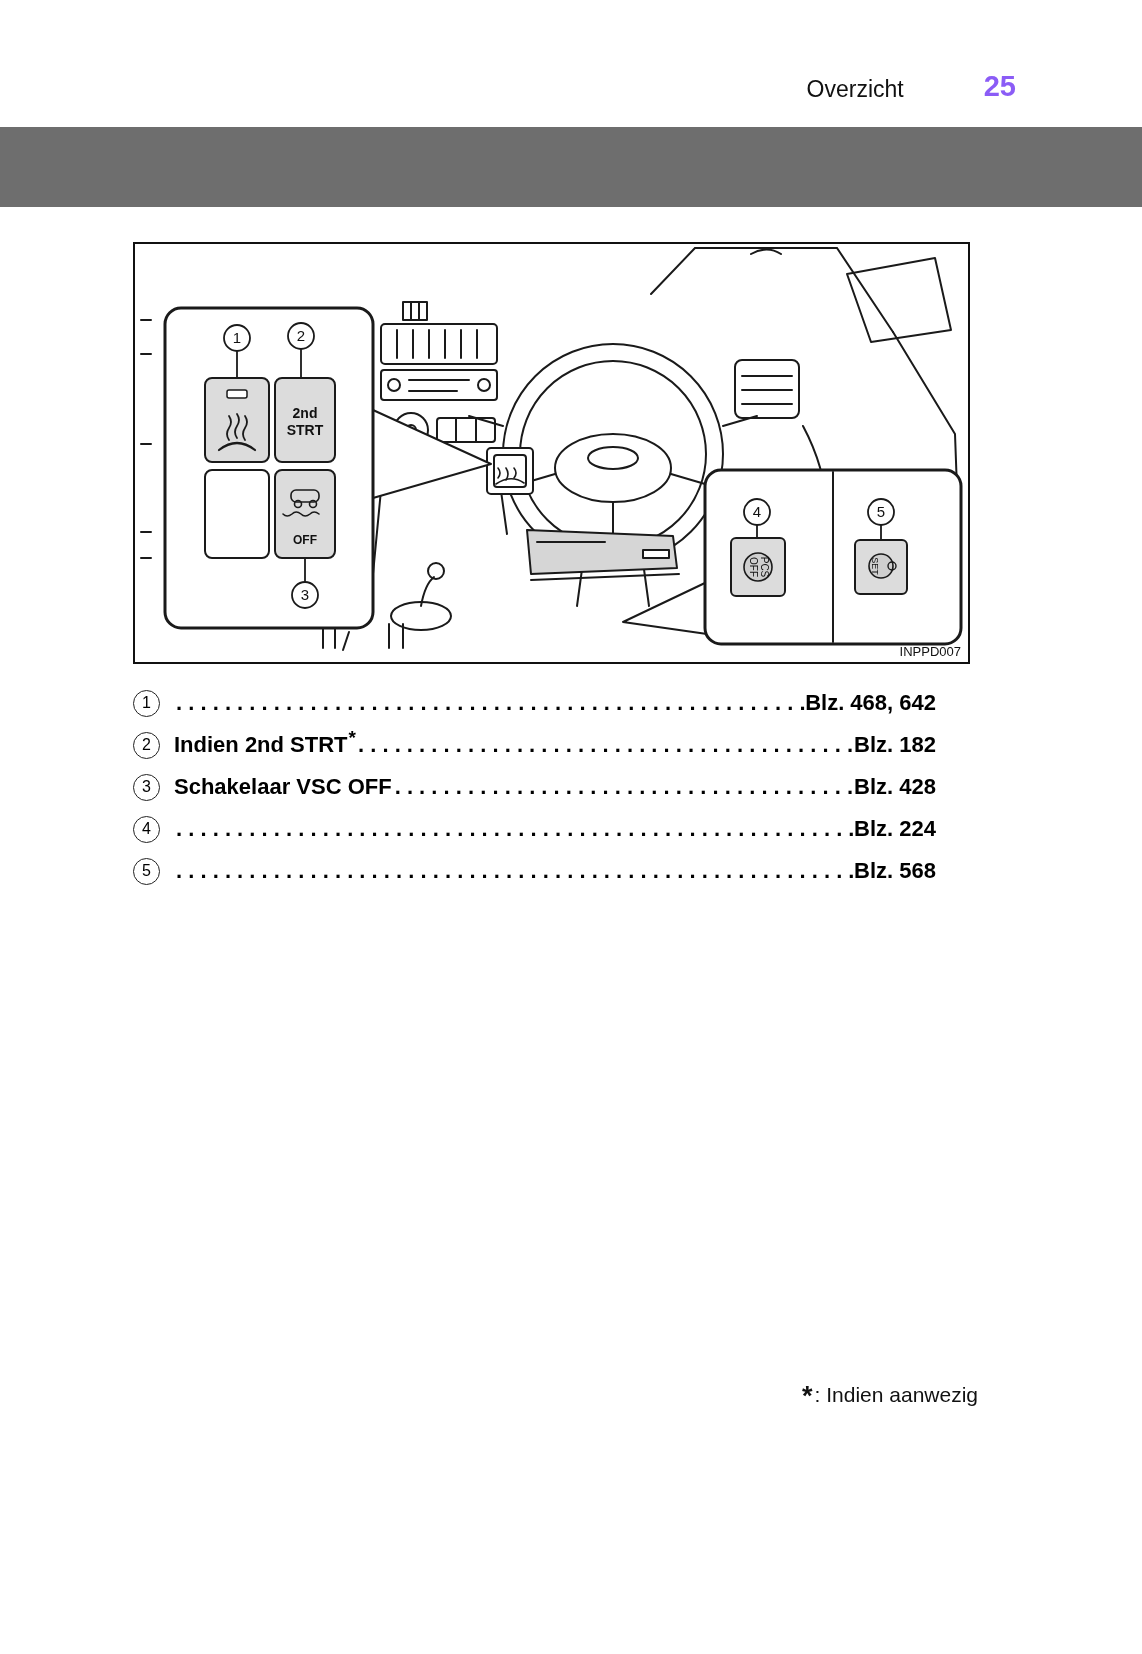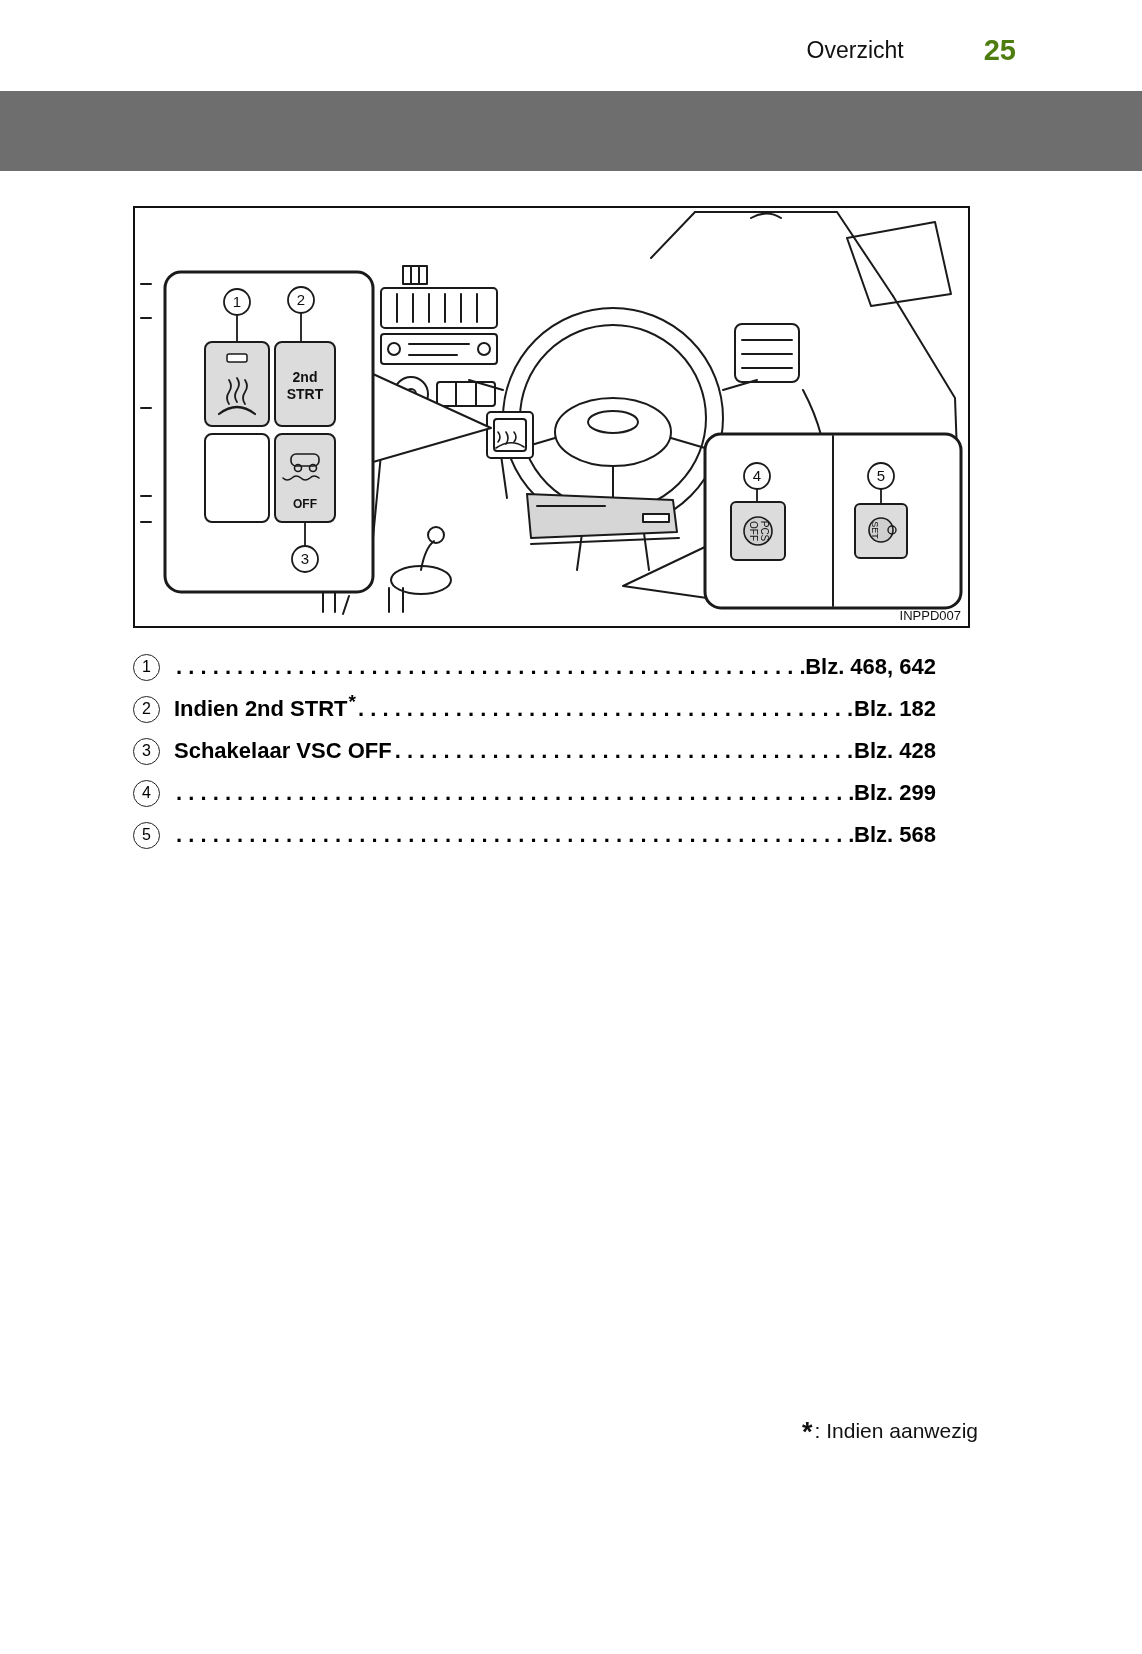--- a/index.html
+++ b/index.html
@@ -3,25 +3,25 @@
 <meta charset="utf-8">
 <style>
   html, body { margin: 0; padding: 0; }
   body {
     width: 1142px; height: 1654px;
     background: #ffffff; color: #000;
     font-family: "Liberation Sans", sans-serif;
     position: relative; overflow: hidden;
   }
   .header {
-    display: flex; justify-content: flex-end; align-items: center;
+    display: flex; justify-content: flex-end; align-items: flex-end;
     gap: 80px; padding: 34px 126px 0 0;
   }
   .section-title { font-size: 23px; color: #111; }
-  .page-number { font-size: 29px; font-weight: bold; color: #4d7c0f; }
+  .page-number { font-size: 29px; font-weight: bold; color: #8b5cf6; margin-top: 36px; }
   .band { height: 80px; background: #6e6e6e; margin-top: 24px; }
   .figure-box {
     margin: 35px 0 0 133px; width: 833px;
     border: 2px solid #111; background: #fff;
   }
   .figure-box svg { display: block; }
   svg text {
     stroke: none; fill: #111;
     font-family: "Liberation Sans", sans-serif;
   }
@@ -41,21 +41,21 @@
   .ast {
     font-weight: bold; font-size: 19px;
     position: relative; top: -8px; margin-left: 1px;
   }
   .dots {
     flex: 1 1 auto; overflow: hidden; white-space: pre;
     font-weight: bold; font-size: 22px; padding: 0 2px;
   }
   .ref { flex: 0 0 auto; font-weight: bold; font-size: 22px; white-space: nowrap; }
   .footnote {
-    position: absolute; top: 1414px; right: 164px;
+    position: absolute; top: 1378px; right: 164px;
     font-size: 21px; color: #111;
   }
   .footnote .sym {
     font-weight: bold; font-size: 27px;
     position: relative; top: 3px; margin-right: 2px;
   }
 </style>
 </head>
 <body>
 
@@ -230,21 +230,21 @@
     </li>
     <li class="legend-item">
       <span class="circ">3</span>
       <span class="lbl"><span>Schakelaar VSC OFF</span><span class="ast"></span></span>
       <span class="dots">. . . . . . . . . . . . . . . . . . . . . . . . . . . . . . . . . . . . . . . . . . . . . . . . . . . . . . . . . . . . . . . . </span>
       <span class="ref">Blz. 428</span>
     </li>
     <li class="legend-item">
       <span class="circ">4</span>
       <span class="dots">. . . . . . . . . . . . . . . . . . . . . . . . . . . . . . . . . . . . . . . . . . . . . . . . . . . . . . . . . . . . . . . . </span>
-      <span class="ref">Blz. 299</span>
+      <span class="ref">Blz. 224</span>
     </li>
     <li class="legend-item">
       <span class="circ">5</span>
       <span class="dots">. . . . . . . . . . . . . . . . . . . . . . . . . . . . . . . . . . . . . . . . . . . . . . . . . . . . . . . . . . . . . . . . </span>
       <span class="ref">Blz. 568</span>
     </li>
   </ol>
 
   <div class="footnote">
     <span class="sym">*</span><span>: Indien aanwezig</span>

